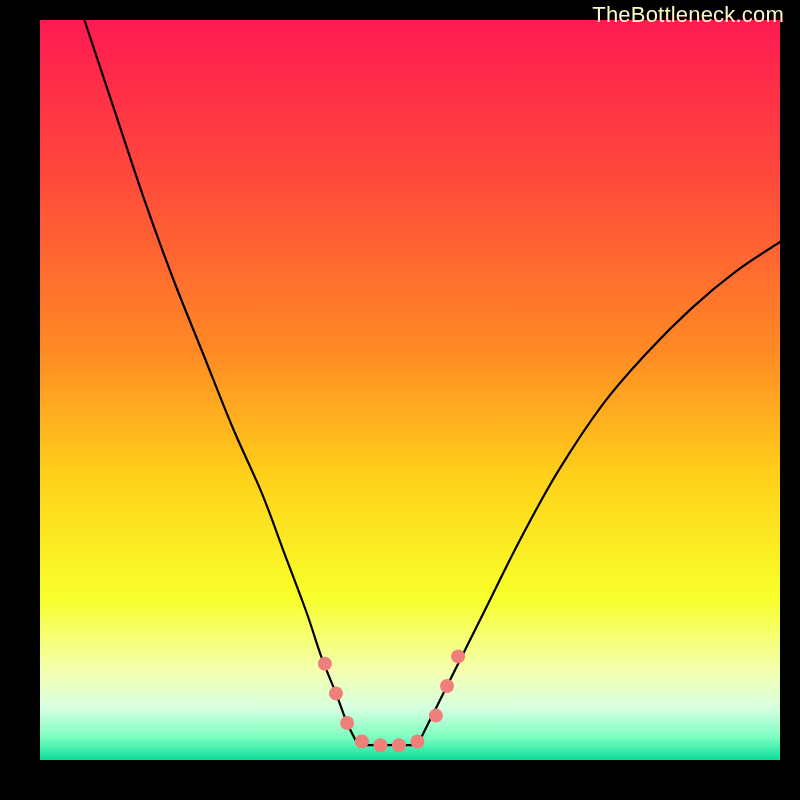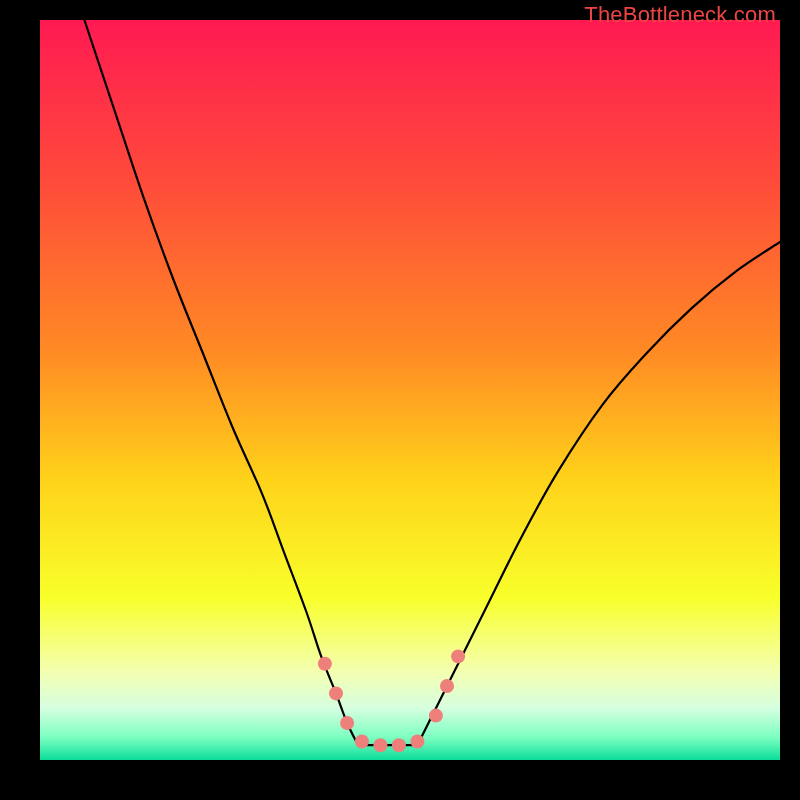--- a/index.html
+++ b/index.html
@@ -21,22 +21,22 @@
     position: absolute;
     left: 40px;
     top: 20px;
     width: 740px;
     height: 740px;
     overflow: hidden;
   }
   .watermark {
     position: absolute;
     top: 2px;
-    right: 24px;
-    color: #ef4444;
+    right: 16px;
+    color: #fef9c3;
     font-size: 22px;
     font-weight: 500;
     letter-spacing: 0.2px;
     user-select: none;
   }
   svg { display: block; }
 </style>
 </head>
 <body>
 

